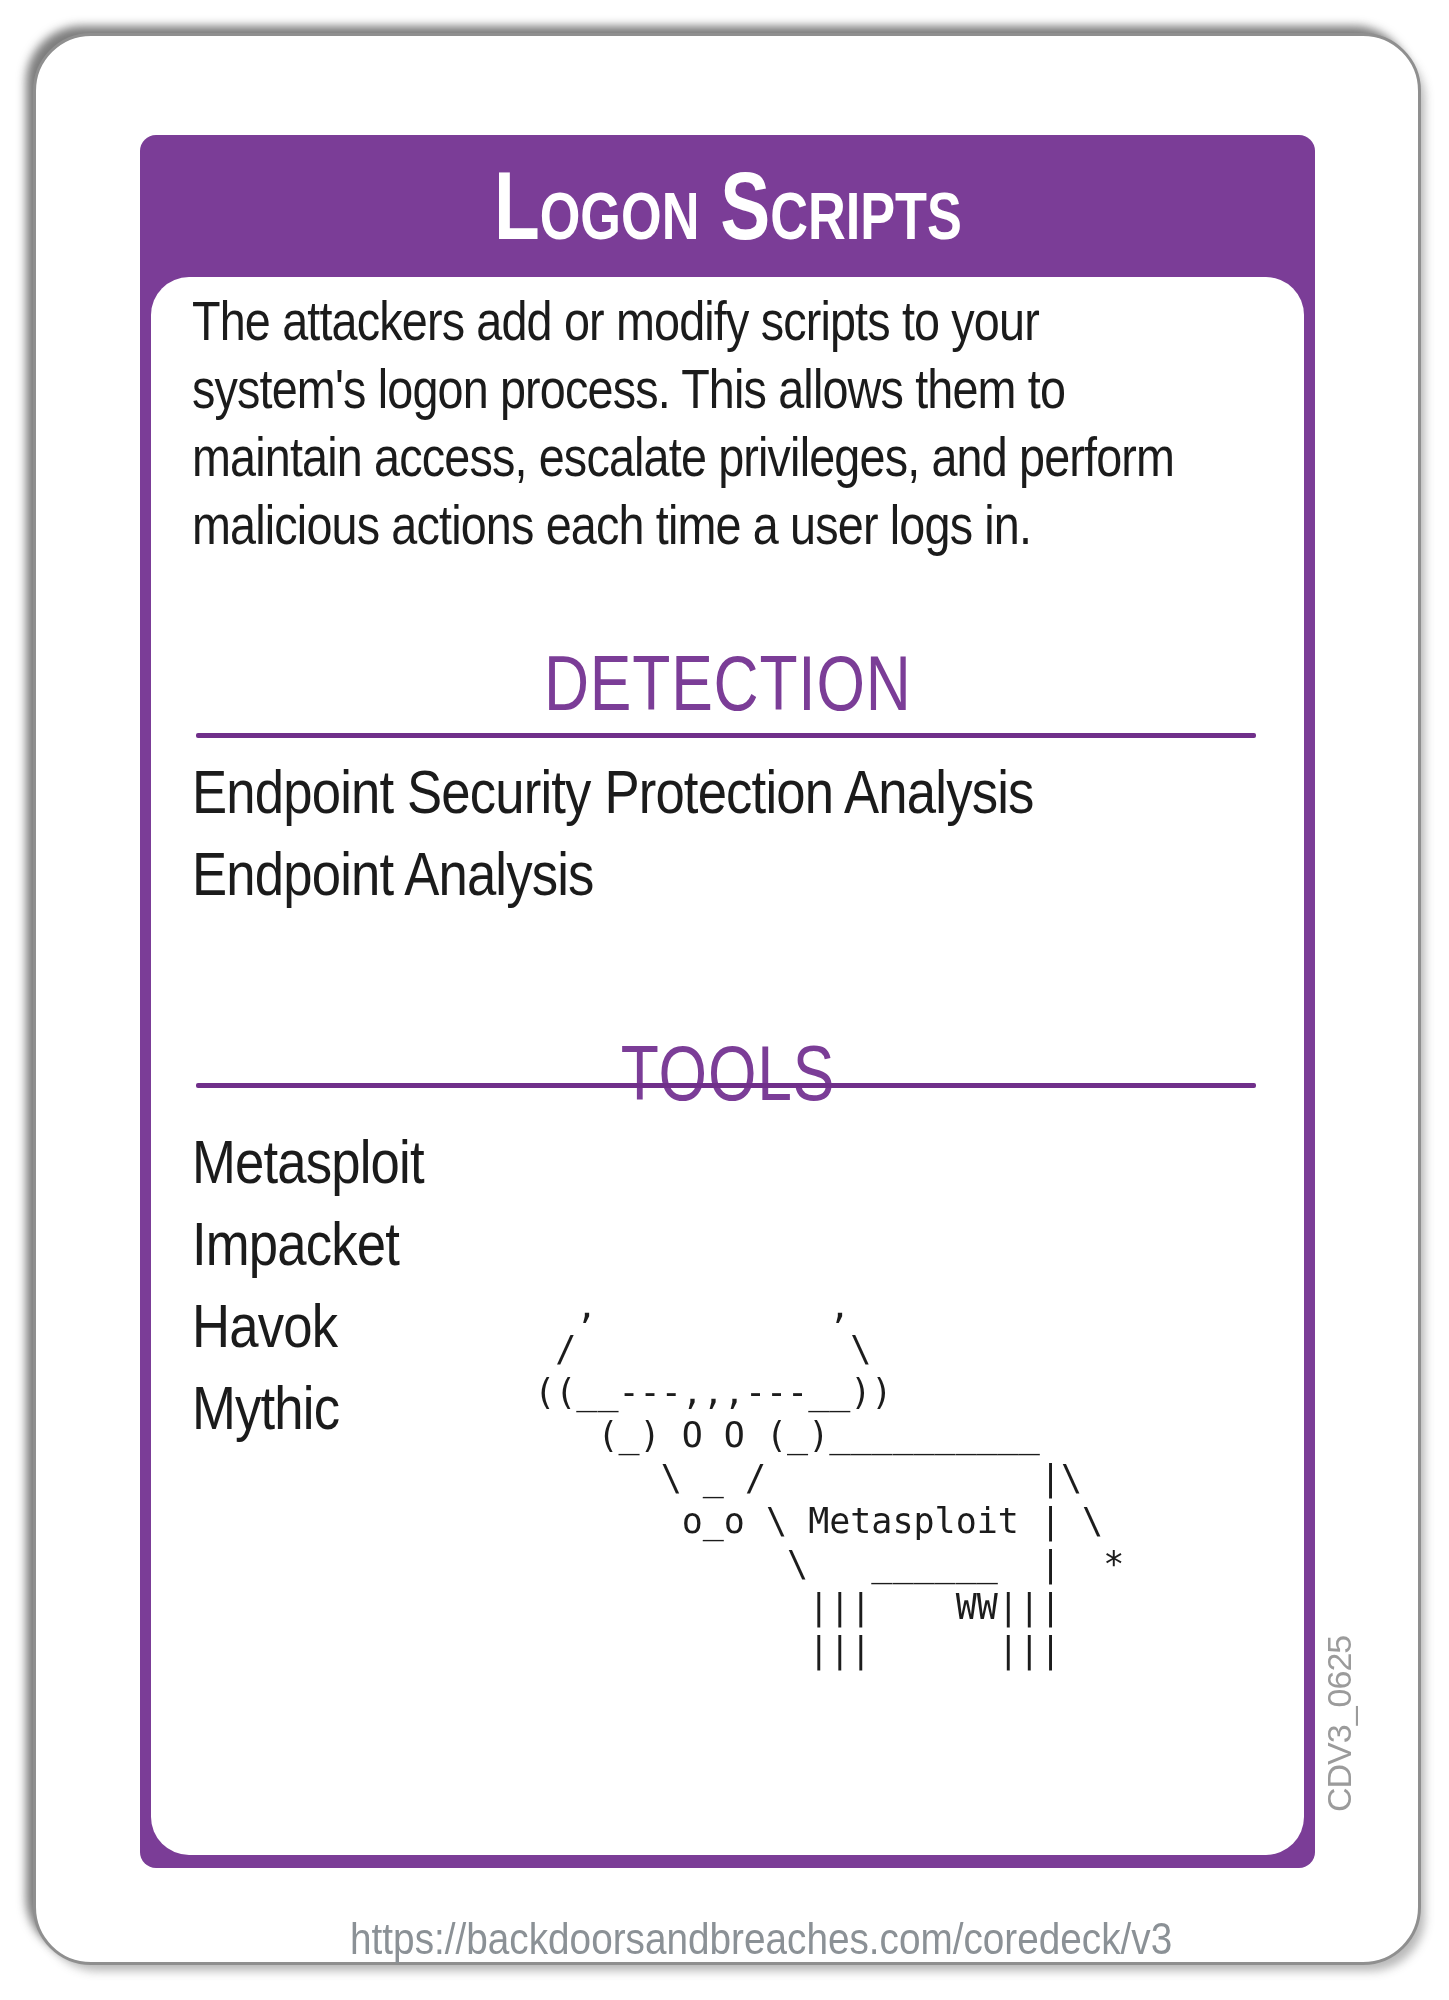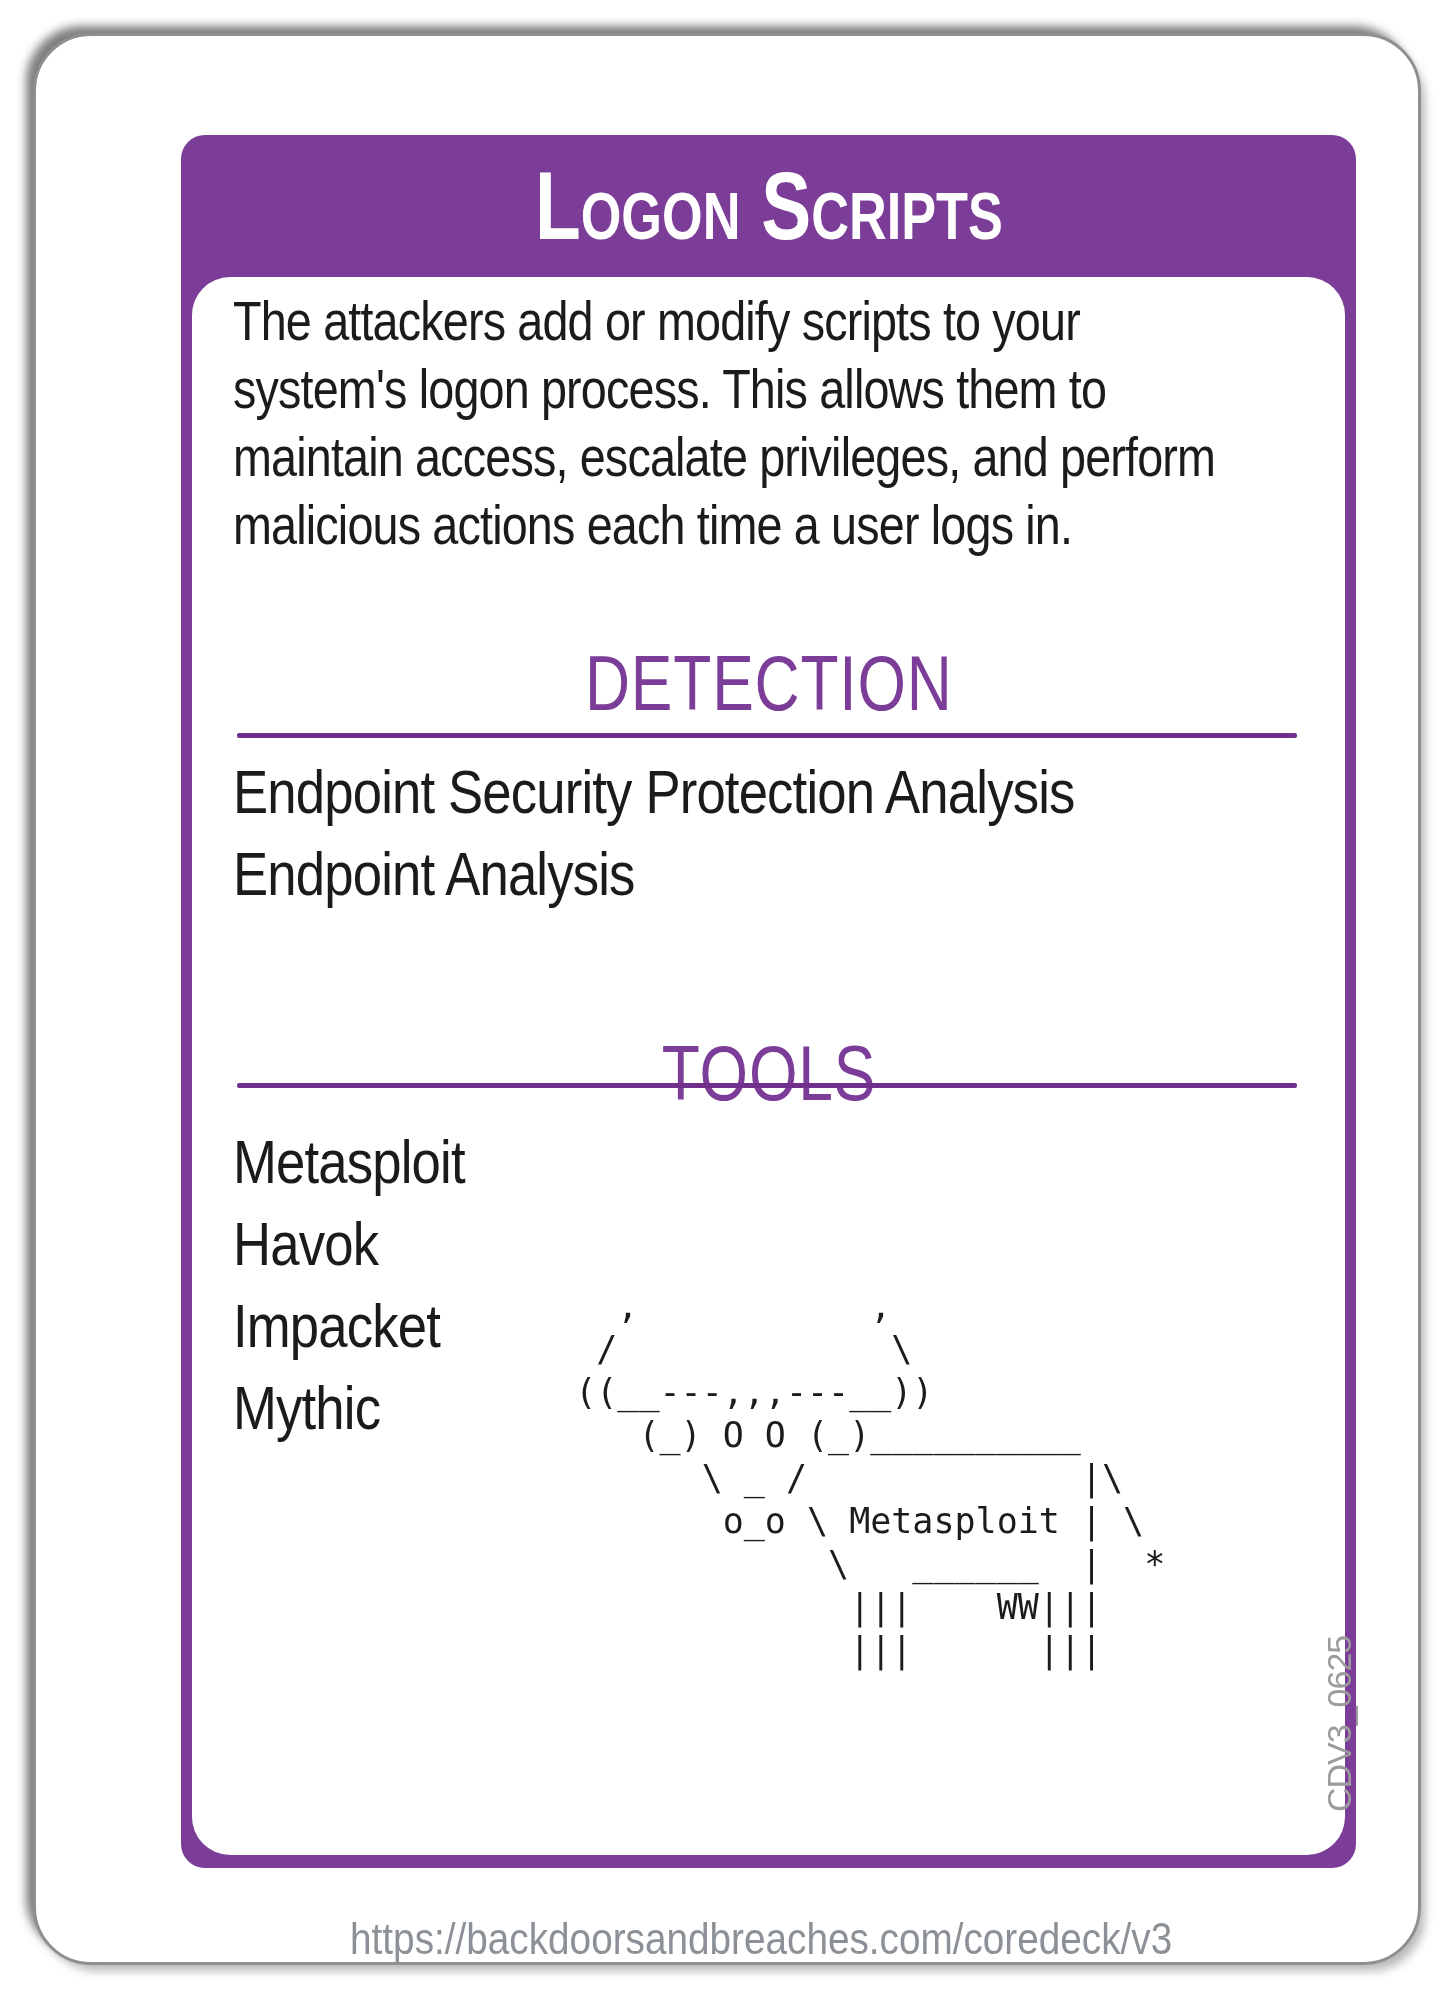--- a/index.html
+++ b/index.html
@@ -7,21 +7,21 @@
     position:relative;width:1449px;height:2000px;background:#ffffff;overflow:hidden;
     font-family:"Liberation Sans",sans-serif;
   }
   .outer-card{
     position:absolute;left:33px;top:33px;width:1382px;height:1926px;
     background:#ffffff;border:3px solid #8f8f8f;border-radius:58px;
     box-shadow:-9px -9px 10px -2px rgba(55,55,55,0.65), 7px 9px 10px -3px rgba(70,70,70,0.38);
   }
   .inner-card{
     position:absolute;left:104px;top:99px;width:1175px;height:1733px;
-    background:#7B3D97;border-radius:24px;margin-left:41px;
+    background:#7B3D97;border-radius:16px;
   }
   .header{
     position:absolute;left:0;top:0;width:100%;height:142px;
     display:flex;align-items:center;justify-content:center;
   }
   .title{
     color:#ffffff;font-size:96px;font-weight:700;font-variant:small-caps;
     letter-spacing:0px;line-height:1;
     display:inline-block;transform:scaleX(0.78);transform-origin:50% 50%;
     white-space:nowrap;
@@ -90,22 +90,22 @@
           <div><span class="cx-l">Endpoint Analysis</span></div>
         </div>
 
         <div class="section-heading heading-tools">
           <span class="cx-c">TOOLS</span>
         </div>
         <div class="rule rule-tools"></div>
 
         <div class="item-list list-tools">
           <div><span class="cx-l">Metasploit</span></div>
+          <div><span class="cx-l">Impacket</span></div>
           <div><span class="cx-l">Havok</span></div>
-          <div><span class="cx-l">Impacket</span></div>
           <div><span class="cx-l">Mythic</span></div>
         </div>
 
         <pre class="ascii-art">     ,           ,
     /             \
    ((__---,,,---__))
       (_) O O (_)__________
          \ _ /             |\
           o_o \ Metasploit | \
                \   ______  |  *

